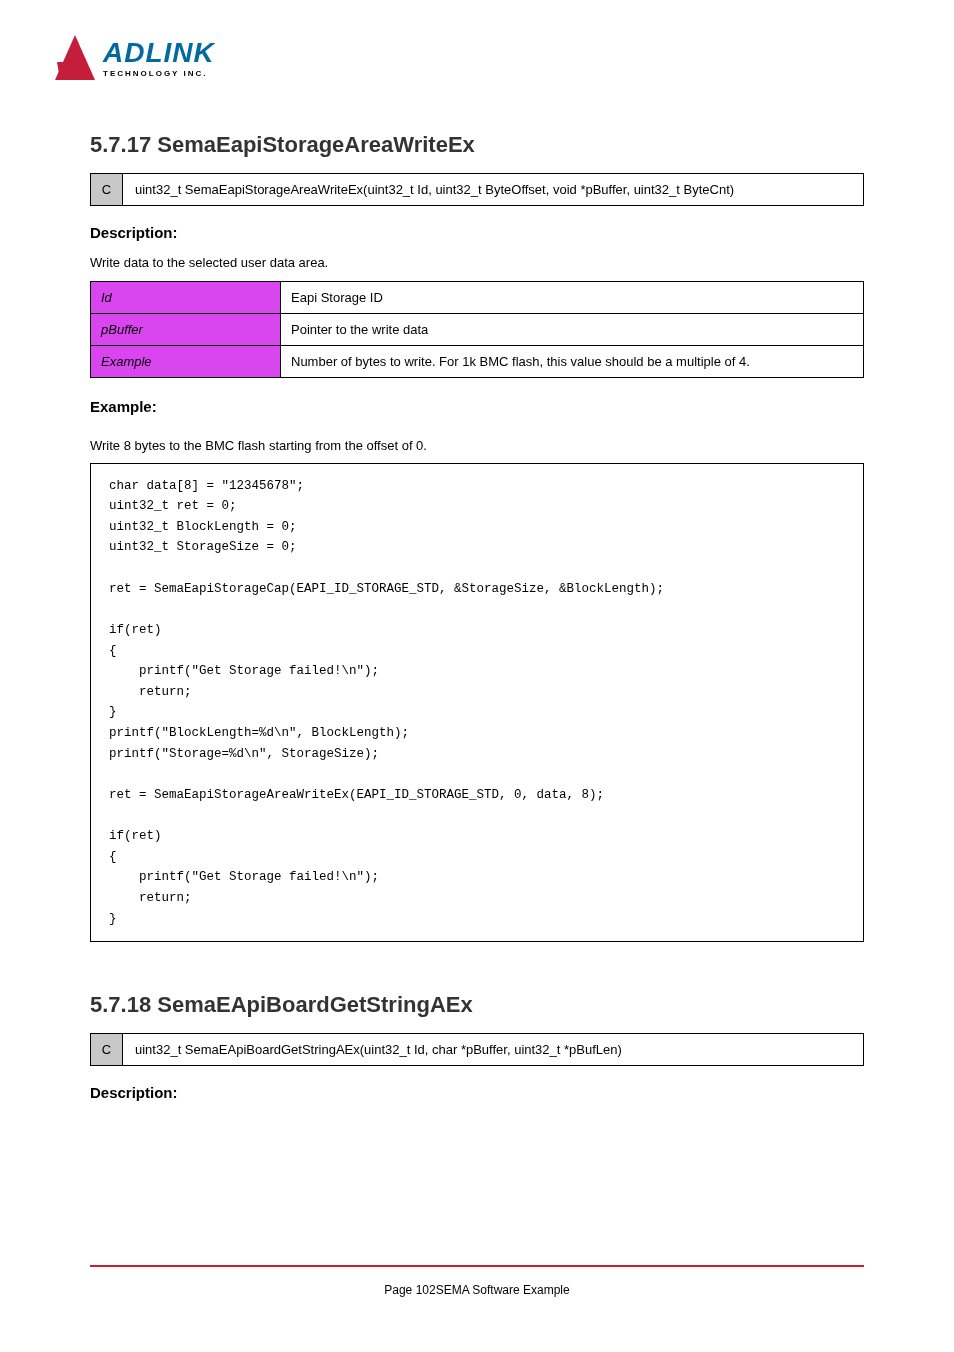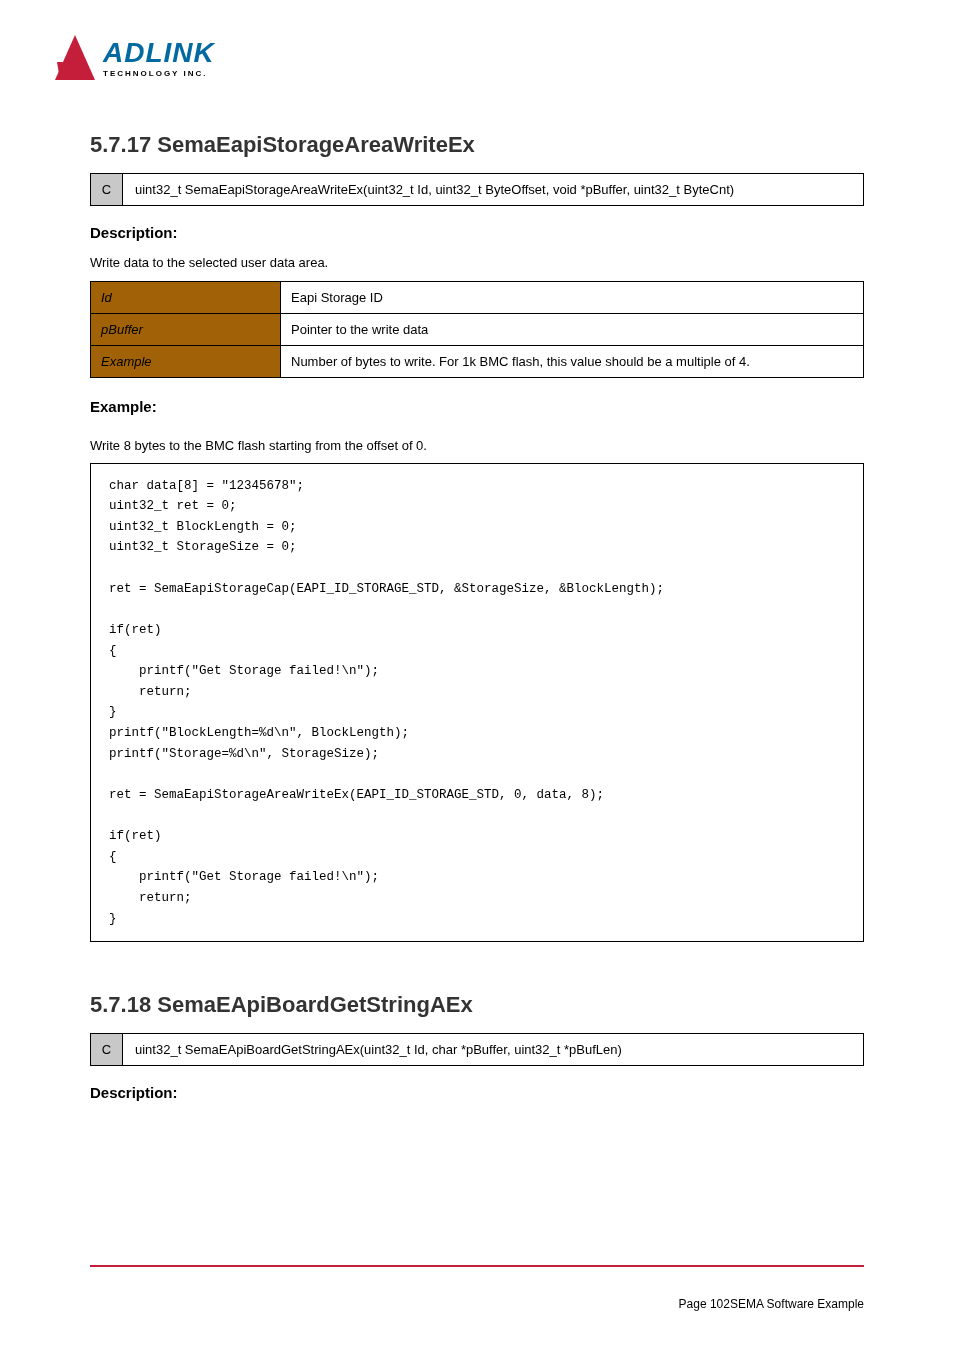--- a/index.html
+++ b/index.html
@@ -118,21 +118,21 @@
       font-size: 13px;
     }
     
     .param-table td {
       border: 1px solid #000;
       padding: 8px 10px;
       vertical-align: top;
     }
     
     .param-table .param-name {
-      background: #a16207;
+      background: #d946ef;
       width: 190px;
       font-style: italic;
     }
     
     .example-heading {
       font-size: 15px;
       font-weight: bold;
       margin-bottom: 23px;
     }
     
@@ -154,25 +154,25 @@
     .footer-line {
       position: absolute;
       bottom: 85px;
       left: 90px;
       right: 90px;
       border-top: 2px solid #c41e3a;
     }
     
     .footer {
       position: absolute;
-      bottom: 41px;
+      bottom: 55px;
       left: 90px;
       right: 90px;
       display: flex;
-      justify-content: flex-end;
+      justify-content: center;
       font-size: 12px;
     }
     
     .page-num {
       font-size: 12px;
     }
     
     .footer-title {
       font-size: 12px;
     }

